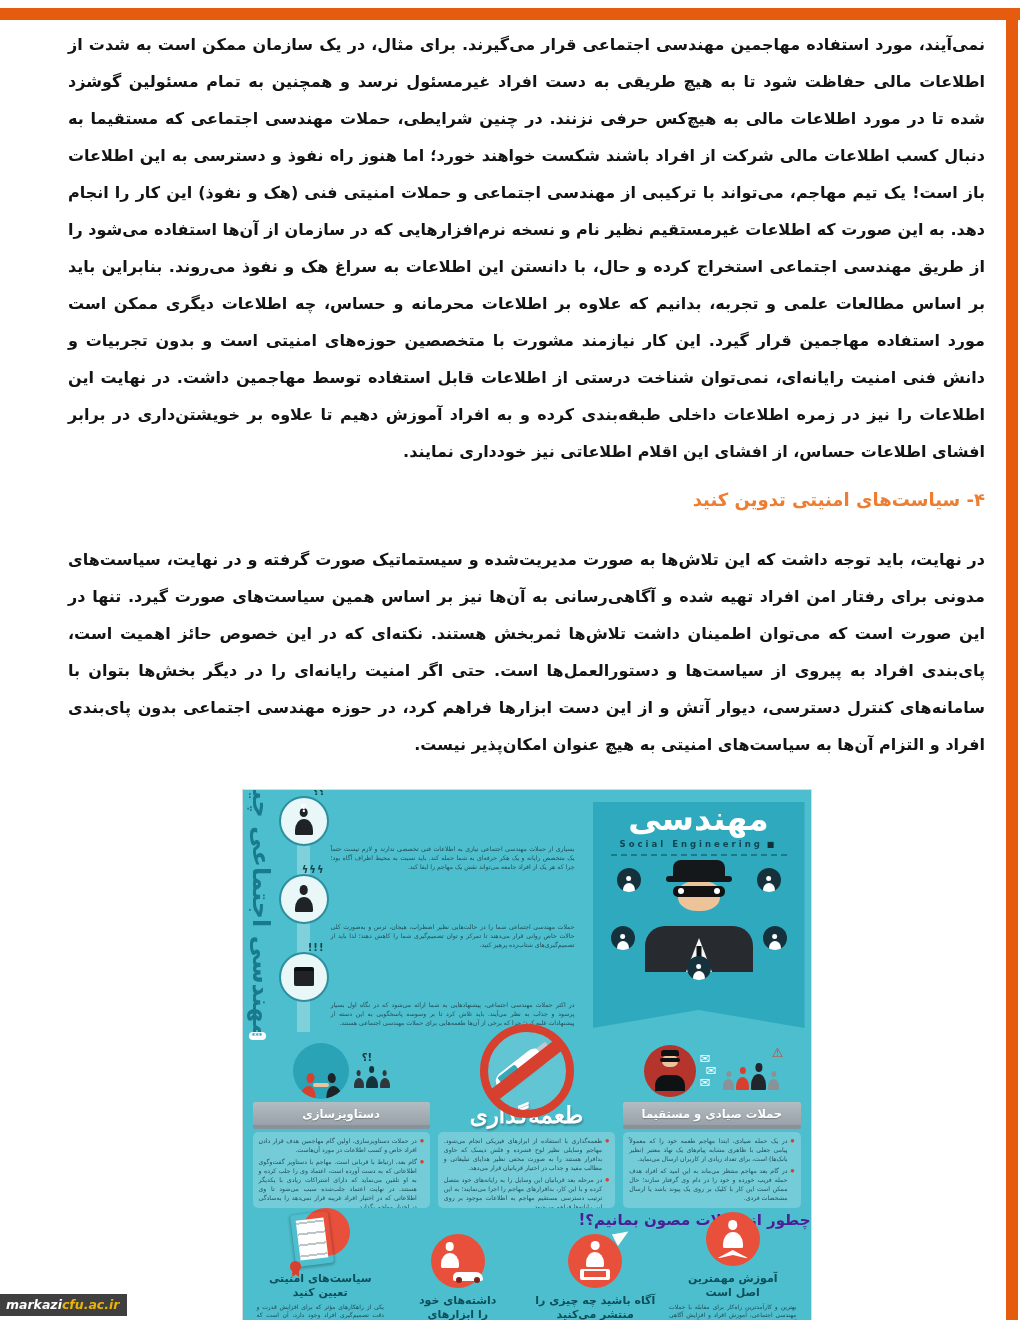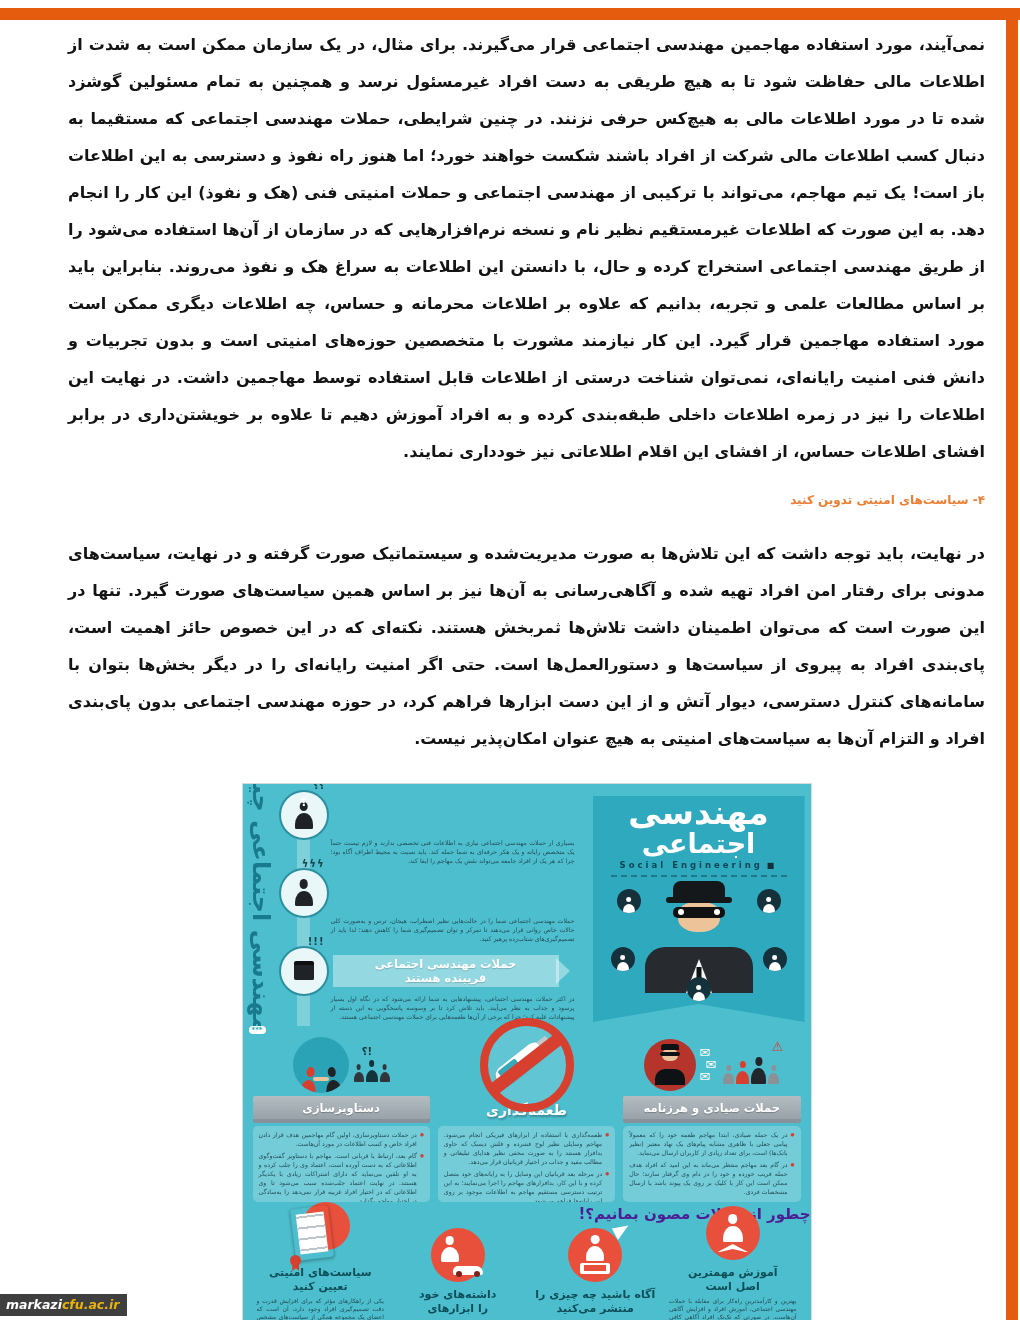--- a/index.html
+++ b/index.html
@@ -7,21 +7,21 @@
         font-family:"DejaVu Sans",sans-serif;}
 
   
   .frame-top{position:absolute;top:8px;left:0;right:0;height:12px;background:#e65c0f;}
   .frame-right{position:absolute;top:8px;right:2px;width:12px;bottom:0;background:#e65c0f;}
 
   
   .content{position:absolute;left:68px;top:26px;width:917px;direction:rtl;}
   .body-text{margin:0;font-size:16px;line-height:37px;font-weight:bold;color:#141414;
              text-align:justify;}
-  .section-heading{margin:17px 0 22px 0;font-size:12px;line-height:26px;font-weight:bold;
+  .section-heading{margin:17px 0 28px 0;font-size:18px;line-height:26px;font-weight:bold;
                    color:#ed7d31;}
 
   
   .info{width:568px;height:612px;margin:26px auto 0;position:relative;background:#4dbecd;
         direction:rtl;overflow:hidden;border:1px solid #d5dcde;display:flex;flex-direction:column;}
   .tiny{font-size:6.2px;line-height:1.45;color:#234e57;text-align:justify;direction:rtl;}
 
   
   .info-top{height:248px;display:flex;flex-shrink:0;}
   .banner{width:212px;height:226px;margin:12px 6px 0 4px;background:#2fa9be;position:relative;
@@ -65,21 +65,21 @@
   .qmark{position:absolute;top:4px;left:50%;transform:translateX(-50%);color:#fff;font-weight:800;font-size:11px;z-index:3;}
 
   
   .attacks{height:168px;display:flex;gap:8px;padding:2px 10px 0;flex-shrink:0;}
   .attack{flex:1;display:flex;flex-direction:column;}
   .attack-icon{height:62px;display:flex;align-items:center;justify-content:center;direction:ltr;position:relative;}
   .pedestal{height:23px;background:linear-gradient(180deg,#b3bcc1,#98a2a8);border-bottom:4px solid #87929a;
             display:flex;align-items:center;justify-content:center;border-radius:2px;}
   .pedestal span{color:#fff;font-weight:800;font-size:11.5px;text-shadow:0 1px 1px rgba(0,0,0,.25);}
   .big-title{height:27px;display:flex;align-items:center;justify-content:center;color:#fff;font-weight:800;
-             font-size:14px;text-shadow:1px 2px 2px rgba(0,0,0,.28);}
+             font-size:23px;text-shadow:1px 2px 2px rgba(0,0,0,.28);font-family:Liberation Serif, serif;}
   .attack-body{flex:1;margin-top:3px;background:rgba(255,255,255,.22);border-radius:5px;padding:5px 6px;overflow:hidden;}
   .blt{position:relative;padding-right:7px;margin-bottom:3px;}
   .blt::before{content:"●";position:absolute;right:0;top:1px;font-size:4.5px;color:#d7402e;}
 
   .red-circ{width:52px;height:52px;border-radius:50%;background:#b5352c;position:relative;flex-shrink:0;}
   .envs{display:flex;flex-direction:column;margin:0 3px;color:#fff;font-size:13px;line-height:12px;}
   .envs span:nth-child(2){margin-left:6px;}
   .people{display:flex;align-items:flex-end;gap:2px;position:relative;margin-left:4px;padding-top:10px;}
   .warn{color:#d7402e;font-size:13px;position:absolute;top:-8px;right:-4px;}
   .mini-man-face{position:absolute;left:50%;top:10px;transform:translateX(-50%);width:16px;height:12px;background:#ecc49c;border-radius:45%;}
@@ -139,21 +139,20 @@
   <div class="content">
     <p class="body-text">نمی‌آیند، مورد استفاده مهاجمین مهندسی اجتماعی قرار می‌گیرند. برای مثال، در یک سازمان ممکن است به شدت از اطلاعات مالی حفاظت شود تا به هیچ طریقی به دست افراد غیرمسئول نرسد و همچنین به تمام مسئولین گوشزد شده تا در مورد اطلاعات مالی به هیچ‌کس حرفی نزنند. در چنین شرایطی، حملات مهندسی اجتماعی که مستقیما به دنبال کسب اطلاعات مالی شرکت از افراد باشند شکست خواهند خورد؛ اما هنوز راه نفوذ و دسترسی به این اطلاعات باز است! یک تیم مهاجم، می‌تواند با ترکیبی از مهندسی اجتماعی و حملات امنیتی فنی (هک و نفوذ) این کار را انجام دهد. به این صورت که اطلاعات غیرمستقیم نظیر نام و نسخه نرم‌افزارهایی که در سازمان از آن‌ها استفاده می‌شود را از طریق مهندسی اجتماعی استخراج کرده و حال، با دانستن این اطلاعات به سراغ هک و نفوذ می‌روند. بنابراین باید بر اساس مطالعات علمی و تجربه، بدانیم که علاوه بر اطلاعات محرمانه و حساس، چه اطلاعات دیگری ممکن است مورد استفاده مهاجمین قرار گیرد. این کار نیازمند مشورت با متخصصین حوزه‌های امنیتی است و بدون تجربیات و دانش فنی امنیت رایانه‌ای، نمی‌توان شناخت درستی از اطلاعات قابل استفاده توسط مهاجمین داشت. در نهایت این اطلاعات را نیز در زمره اطلاعات داخلی طبقه‌بندی کرده و به افراد آموزش دهیم تا علاوه بر خویشتن‌داری در برابر افشای اطلاعات حساس، از افشای این اقلام اطلاعاتی نیز خودداری نمایند.</p>
     <h2 class="section-heading">۴- سیاست‌های امنیتی تدوین کنید</h2>
     <p class="body-text">در نهایت، باید توجه داشت که این تلاش‌ها به صورت مدیریت‌شده و سیستماتیک صورت گرفته و در نهایت، سیاست‌های مدونی برای رفتار امن افراد تهیه شده و آگاهی‌رسانی به آن‌ها نیز بر اساس همین سیاست‌های صورت گیرد. تنها در این صورت است که می‌توان اطمینان داشت تلاش‌ها ثمربخش هستند. نکته‌ای که در این خصوص حائز اهمیت است، پای‌بندی افراد به پیروی از سیاست‌ها و دستورالعمل‌ها است. حتی اگر امنیت رایانه‌ای را در دیگر بخش‌ها بتوان با سامانه‌های کنترل دسترسی، دیوار آتش و از این دست ابزارها فراهم کرد، در حوزه مهندسی اجتماعی بدون پای‌بندی افراد و التزام آن‌ها به سیاست‌های امنیتی به هیچ عنوان امکان‌پذیر نیست.</p>
 
     <div class="info">
 
       <div class="info-top">
         <div class="banner">
           <div class="banner-t1">مهندسی</div>
-          <div class="banner-t2">اجتماعی</div>
           <div class="banner-sub"><span>Social Engineering</span><span class="sq">■</span></div>
           <div class="dash"></div>
           <div class="man-wrap">
             <div class="man">
               <div class="man-body"></div>
                 <div class="man-shirt"></div>
                 <div class="man-tie"></div>
               <div class="man-face"></div>
                 <div class="man-hat"></div>
                 <div class="man-brim"></div>
@@ -201,24 +200,20 @@
             </div>
             <div class="tiny what-body">حملات مهندسی اجتماعی شما را در حالت‌هایی نظیر اضطراب، هیجان، ترس و به‌صورت کلی حالات خاص روانی قرار می‌دهند تا تمرکز و توان تصمیم‌گیری شما را کاهش دهند؛ لذا باید از تصمیم‌گیری‌های شتاب‌زده پرهیز کنید.</div>
           </div>
 
           <div class="what-item">
             <div class="what-row">
               <div class="what-icon">
                 <span class="marks">!!!</span>
                 <span style="display:inline-block;width:20px;height:15px;background:#1f2326;border-radius:2px;border-top:4px solid #0d0f11;box-shadow:inset 0 0 0 20px #1f2326, inset 9px 0 0 -7px #fff;"></span>
               </div>
-              <div class="band">
-                <span class="band-title pre">حملات مهندسی اجتماعی
-فریبنده هستند</span>
-              </div>
             </div>
             <div class="tiny what-body">در اکثر حملات مهندسی اجتماعی، پیشنهادهایی به شما ارائه می‌شود که در نگاه اول بسیار پرسود و جذاب به نظر می‌آیند. باید تلاش کرد تا بر وسوسه پاسخگویی به این دسته از پیشنهادات غلبه کرد؛ چرا که برخی از آن‌ها طعمه‌هایی برای حملات مهندسی اجتماعی هستند.</div>
           </div>
         </div>
 
         <div class="side-title">مهندسی اجتماعی چیست؟</div>
       </div>
 
       <div class="attacks">
 
@@ -237,21 +232,21 @@
               </div>
             <div class="people">
               <span class="warn">⚠</span>
               <span class="pi" style="--c:#8a9298;width:11px;height:19px;"></span>
               <span class="pi" style="--c:#d7402e;width:13px;height:23px;"></span>
               <span class="pi" style="--c:#22262a;width:15px;height:27px;"></span>
               <span class="pi" style="--c:#8a9298;width:11px;height:19px;"></span>
             </div>
           </div>
           <div class="pedestal">
-              <span>حملات صیادی و هرزنامه</span>
+              <span>حملات صیادی و مستقیما</span>
             </div>
           <div class="attack-body">
             <div class="blt tiny">در یک حمله صیادی، ابتدا مهاجم طعمه خود را که معمولاً پیامی جعلی با ظاهری مشابه پیام‌های یک نهاد معتبر (نظیر بانک‌ها) است، برای تعداد زیادی از کاربران ارسال می‌نماید.</div>
             <div class="blt tiny">در گام بعد مهاجم منتظر می‌ماند به این امید که افراد هدف حمله فریب خورده و خود را در دام وی گرفتار سازند؛ حال ممکن است این کار با کلیک بر روی یک پیوند باشد یا ارسال مشخصات فردی.</div>
           </div>
         </div>
 
         <div class="attack">
           <div class="attack-icon">
             <div class="ban">

